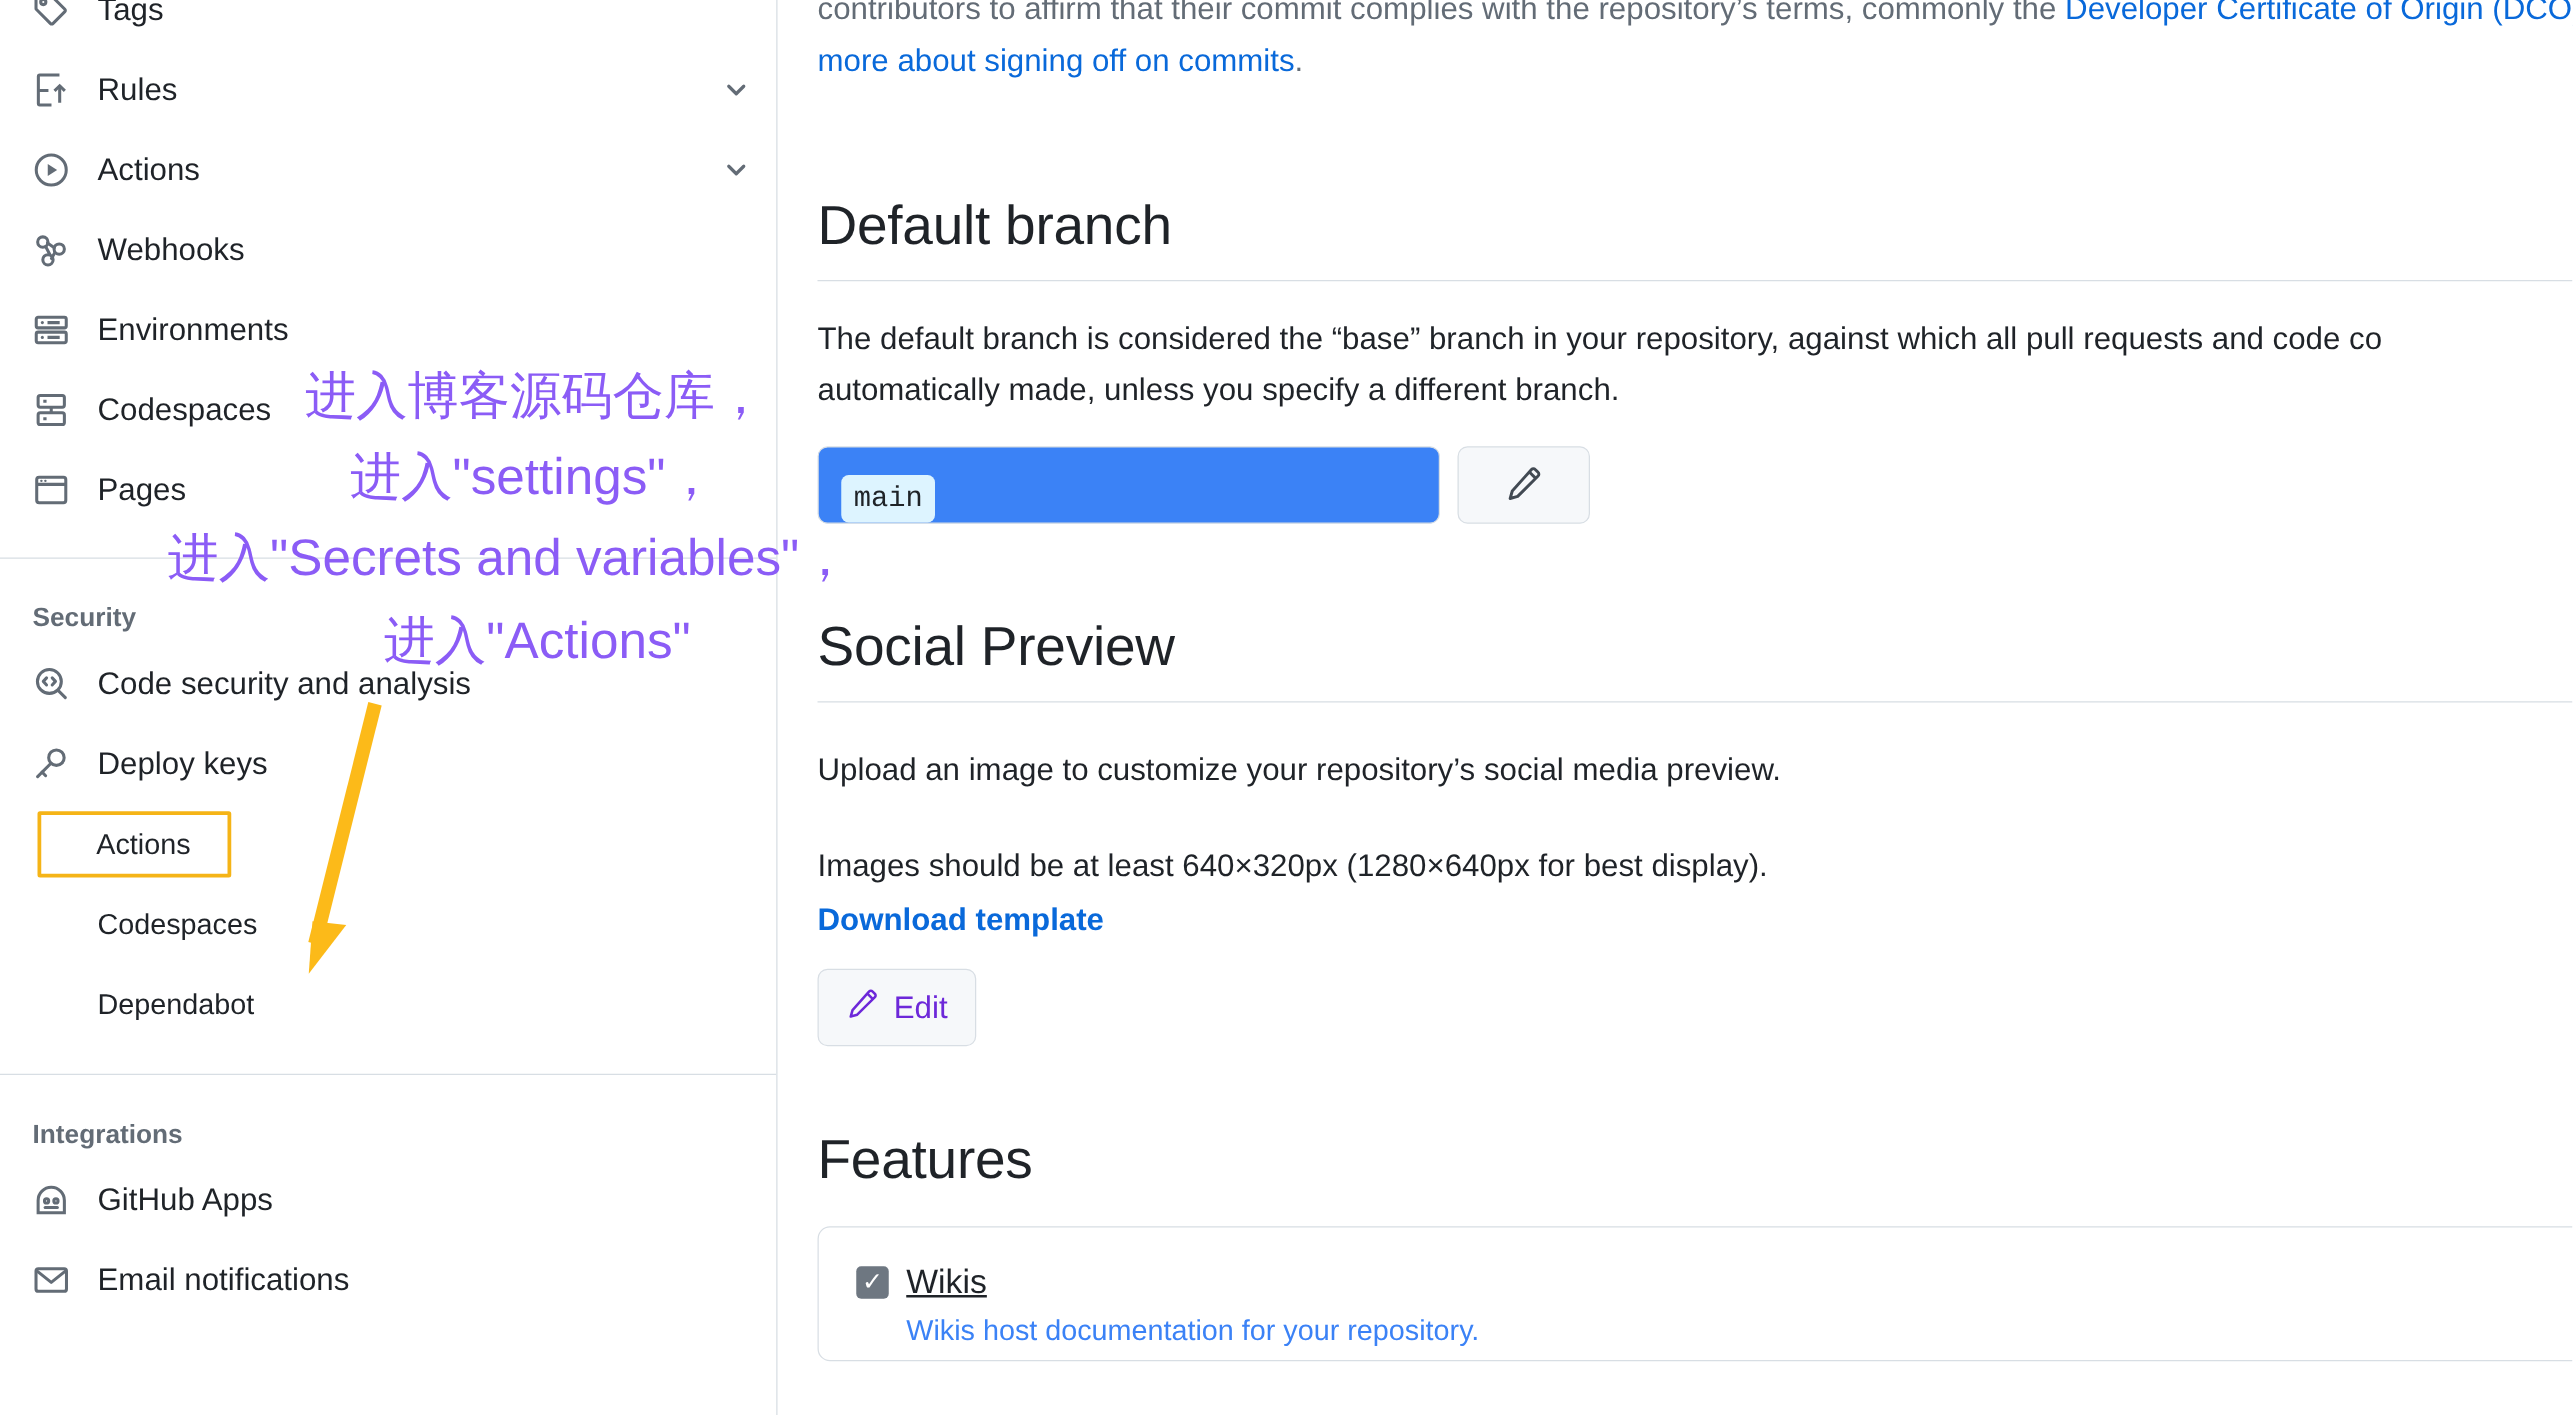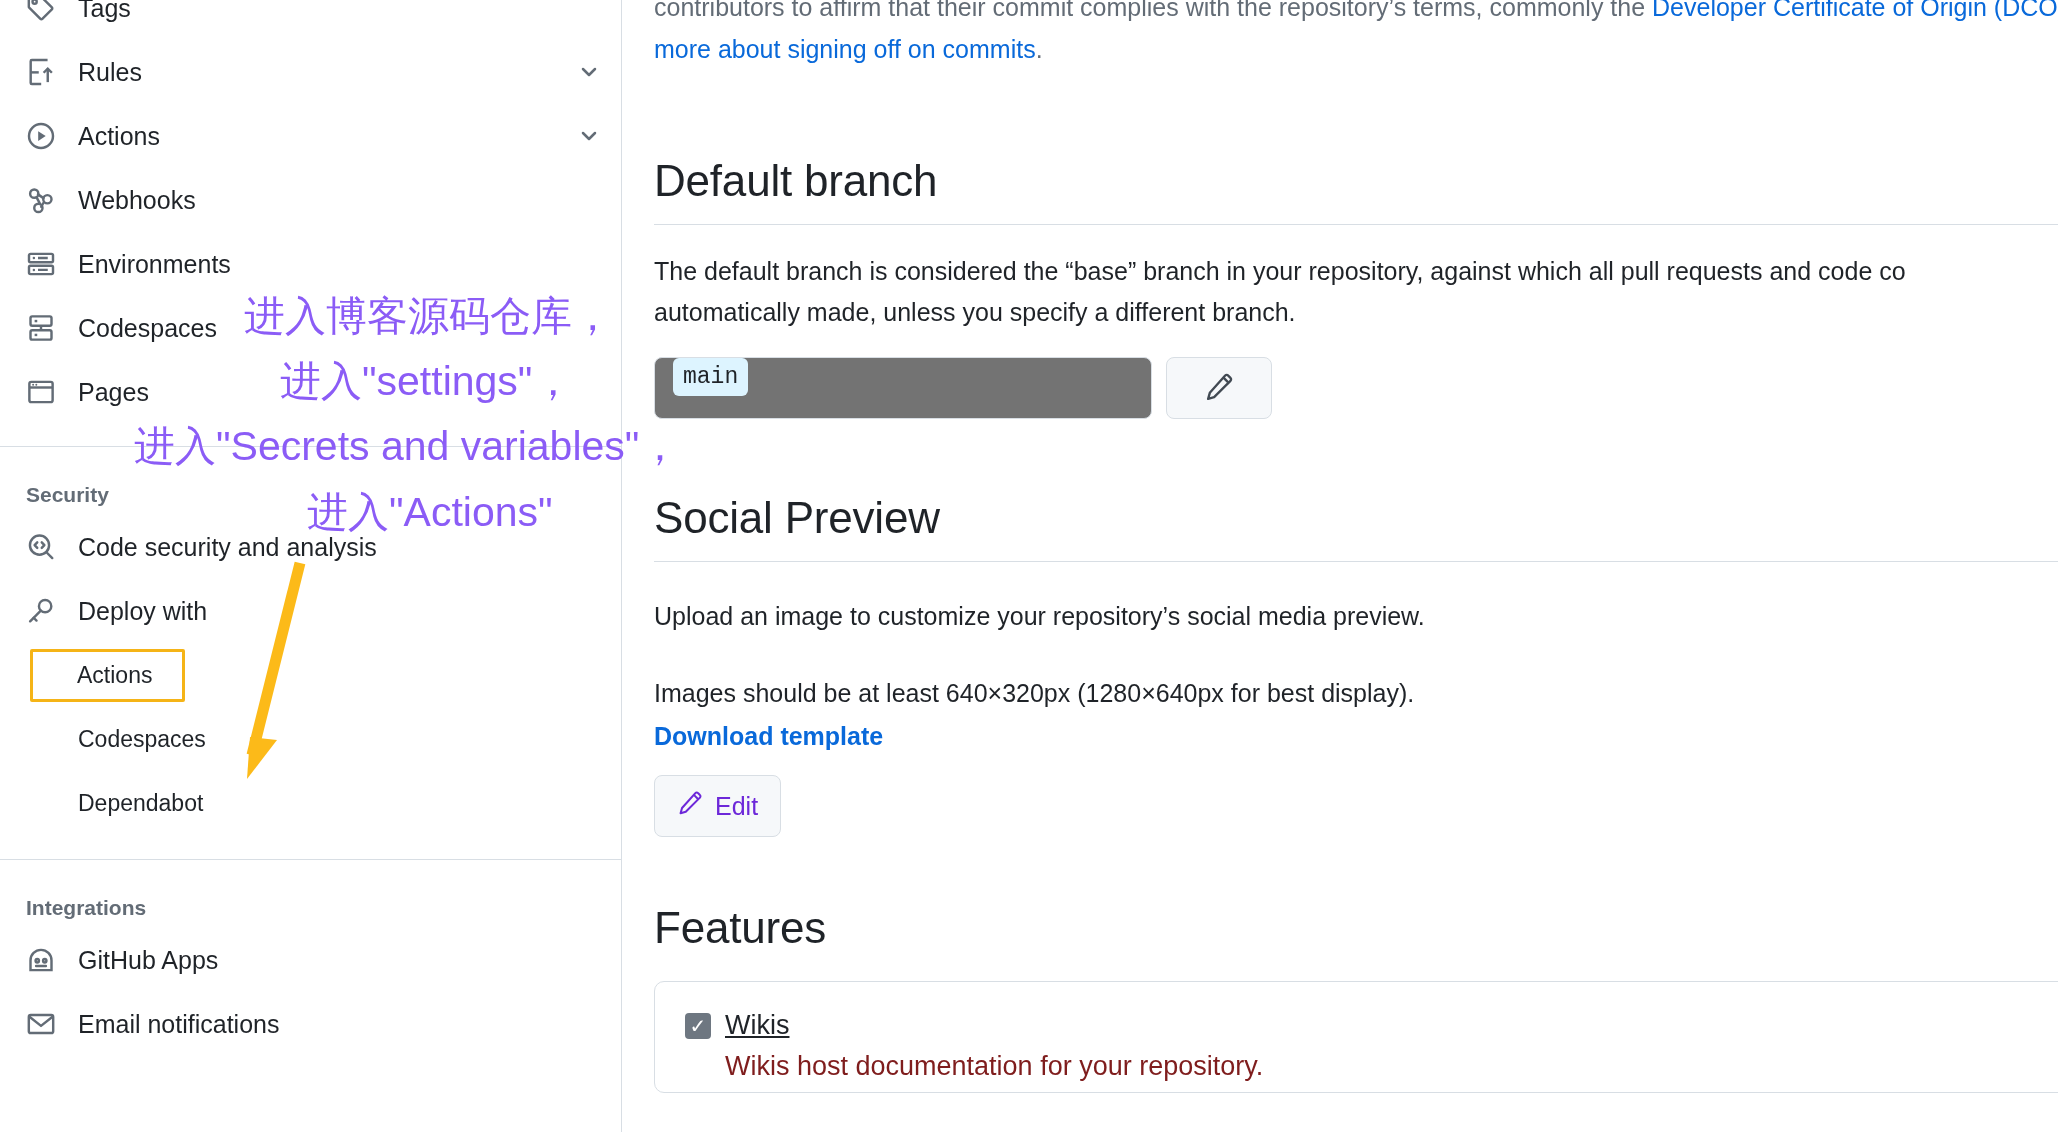--- a/index.html
+++ b/index.html
@@ -118,22 +118,22 @@
     line-height: 41px;
     white-space: nowrap;
   }
   .link { color: #0969da; text-decoration: none; font-weight: bold; }
 
   .branch-row { display: flex; align-items: center; gap: 14px; }
   .branch-field {
     width: 498px; height: 62px;
     border: 1px solid #d8dee4;
     border-radius: 8px;
-    background: #737373;
-    display: flex; align-items: flex-start;
+    background: #3b82f6;
+    display: flex; align-items: flex-end;
     padding-left: 18px;
   }
   .branch-chip {
     background: #ddf4ff;
     color: #1f2328;
     font-family: "Liberation Mono", "DejaVu Sans Mono", monospace;
     font-size: 23px;
     border-radius: 6px;
     padding: 6px 10px;
   }
@@ -162,21 +162,21 @@
   }
   .feature-title-row { display: flex; align-items: center; gap: 14px; }
   .chk {
     width: 26px; height: 26px;
     background: #6e7781;
     border-radius: 4px;
     display: flex; align-items: center; justify-content: center;
     color: #fff; font-size: 20px; line-height: 1;
   }
   .feature-name { font-size: 27px; color: #1f2328; text-decoration: underline; }
-  .feature-desc { font-size: 27px; color: #7f1d1d; margin-top: 10px; margin-left: 40px; }
+  .feature-desc { font-size: 23px; color: #3b82f6; margin-top: 10px; margin-left: 40px; }
 
   
   #annot {
     position: absolute; left: 0; top: 0;
     width: 2058px; height: 1132px;
     pointer-events: none;
   }
   .ann-line {
     position: absolute;
     color: #8b5cf6;
@@ -304,21 +304,21 @@
     </div>
 
     <div class="nav-item">
       <span class="ico">
         <svg width="30" height="30" viewBox="0 0 16 16" fill="none" stroke="currentColor" stroke-width="1.3" stroke-linecap="round" stroke-linejoin="round">
           <circle cx="10.2" cy="5.4" r="3.3"></circle>
           <path d="M7.9 7.8 2.2 13.5"></path>
           <path d="M4.1 11.6 5.6 13.1"></path>
         </svg>
       </span>
-      <span class="lbl">Deploy with</span>
+      <span class="lbl">Deploy keys</span>
     </div>
 
 
     <div class="sub-item selected">
       <span class="selbox">Actions</span>
     </div>
     <div class="sub-item">
       <span>Codespaces</span>
     </div>
     <div class="sub-item">

